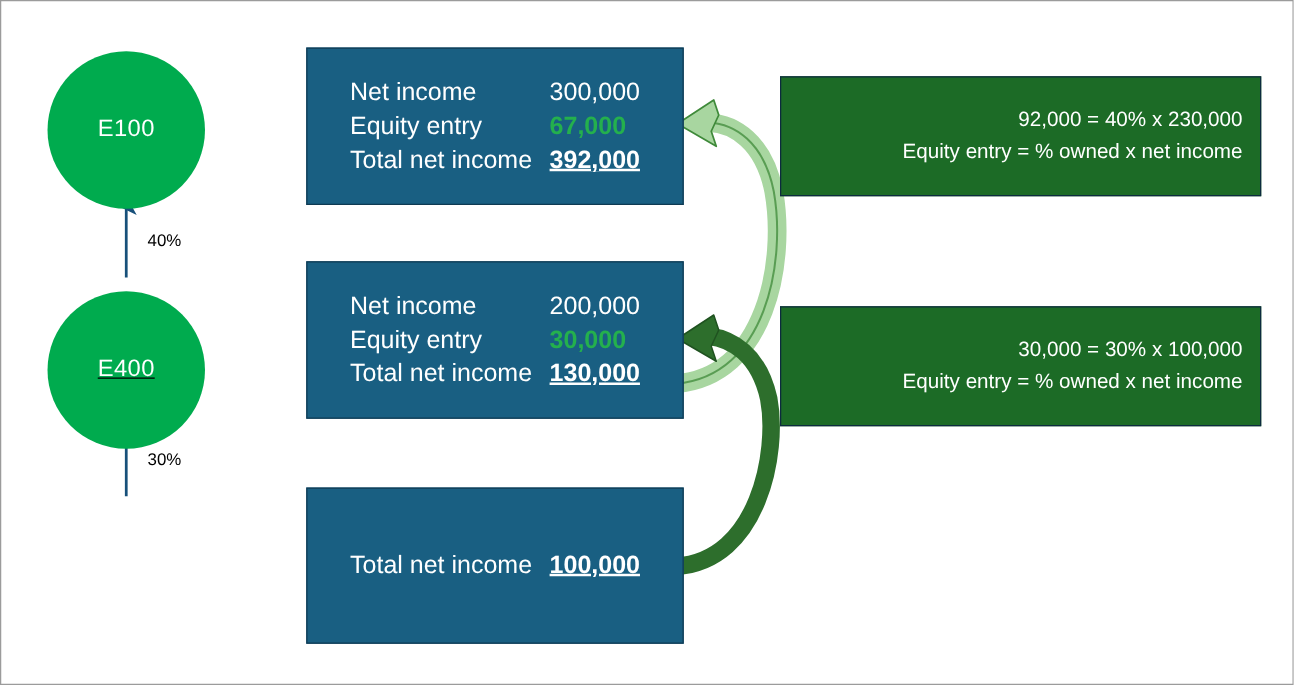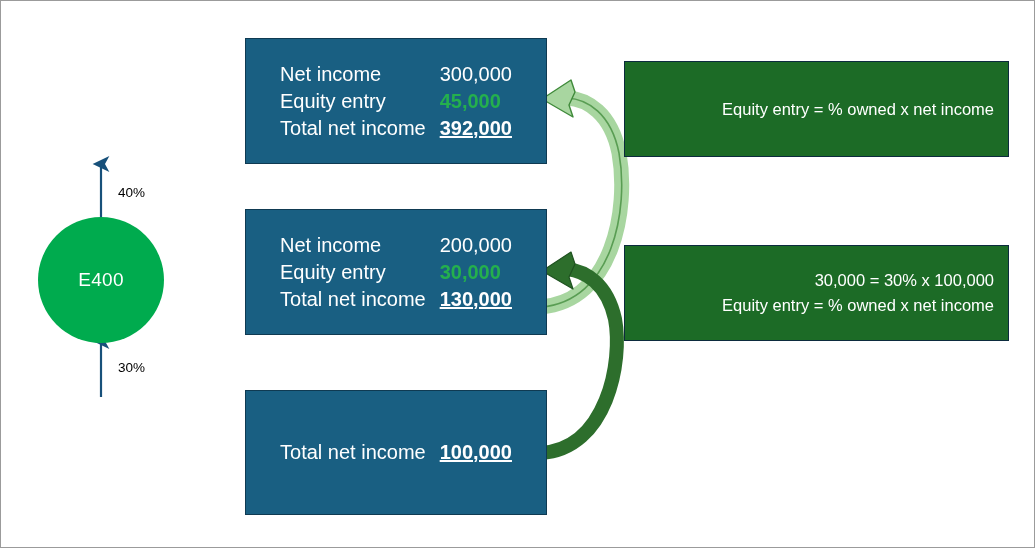--- a/index.html
+++ b/index.html
@@ -143,39 +143,42 @@
     </g>
 
     <g>
       <path d="M 540 452
                C 606 448, 622 360, 614 318
                C 606 282, 584 270, 566 268" fill="none" stroke="#2d6e2c" stroke-width="14" stroke-linecap="butt"></path>
       <path d="M 570 251 L 541 270 L 572 288 L 568 276 L 574 263 Z" fill="#2d6e2c" stroke="#1f5220" stroke-width="1.2" stroke-linejoin="round"></path>
     </g>
   </svg>
 
-
-  <div class="entity-circle" style="left:37px; top:216px; width:126px; height:126px;">
+  <div class="entity-circle" style="left:37px; top:40px; width:126px; height:126px;">
+    <span class="entity-label">E100</span>
+  </div>
+
+  <div class="entity-circle" style="left:37px; top:232px; width:126px; height:126px;text-decoration:underline;">
     <span class="entity-label">E400</span>
   </div>
 
 
   <div class="pct-label" style="left:117px; top:184px;">40%</div>
 
   <div class="pct-label" style="left:117px; top:359px;">30%</div>
 
   <div class="blue-box" style="left:244px; top:37px; width:302px; height:126px;">
     <div class="blue-rows">
       <div class="blue-row">
         <div class="blue-cell-label">Net income</div>
         <div class="blue-cell-value">300,000</div>
       </div>
       <div class="blue-row">
         <div class="blue-cell-label">Equity entry</div>
-        <div class="blue-cell-value val-equity">45,000</div>
+        <div class="blue-cell-value val-equity">67,000</div>
       </div>
       <div class="blue-row">
         <div class="blue-cell-label">Total net income</div>
         <div class="blue-cell-value val-total">392,000</div>
       </div>
     </div>
   </div>
 
   <div class="blue-box" style="left:244px; top:208px; width:302px; height:126px;">
     <div class="blue-rows">
@@ -197,20 +200,21 @@
   <div class="blue-box" style="left:244px; top:389px; width:302px; height:125px;">
     <div class="blue-rows">
       <div class="blue-row">
         <div class="blue-cell-label">Total net income</div>
         <div class="blue-cell-value val-total">100,000</div>
       </div>
     </div>
   </div>
 
   <div class="green-box" style="left:623px; top:60px; width:385px; height:96px;">
+    <div class="green-line">92,000 = 40% x 230,000</div>
     <div class="green-line">Equity entry = % owned x net income</div>
   </div>
 
   <div class="green-box" style="left:623px; top:244px; width:385px; height:96px;">
     <div class="green-line">30,000 = 30% x 100,000</div>
     <div class="green-line">Equity entry = % owned x net income</div>
   </div>
 
 </div>
 

